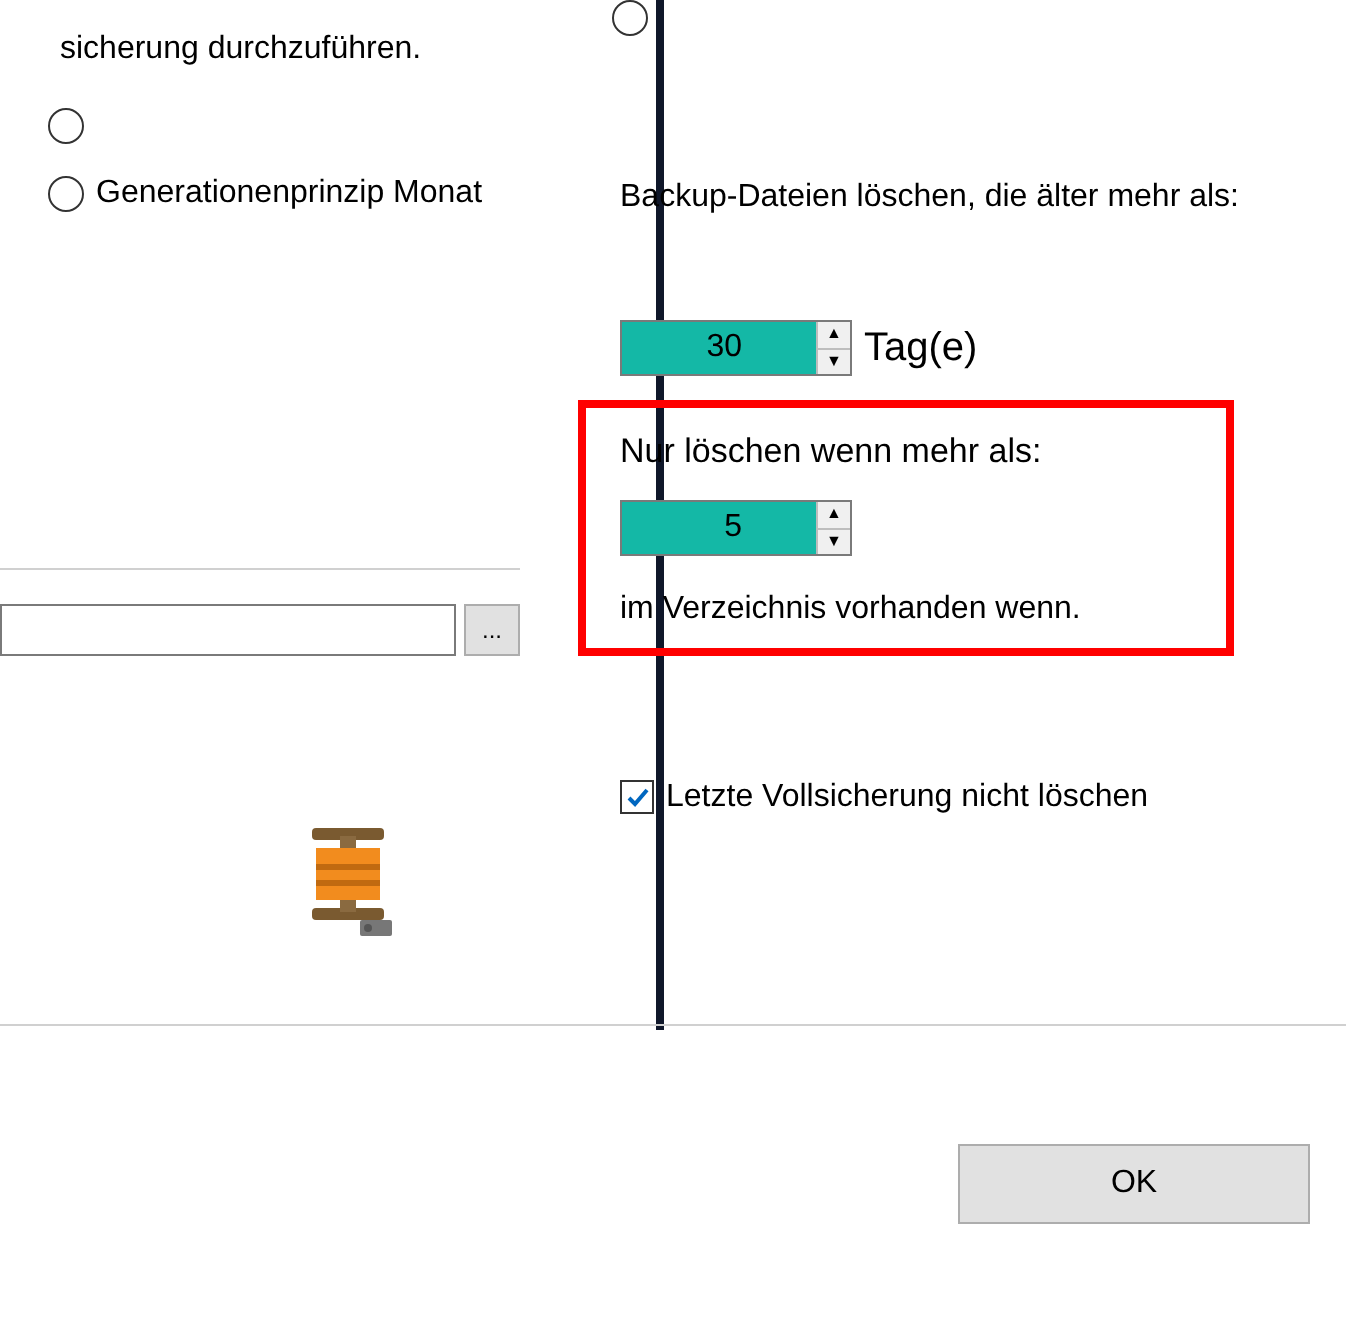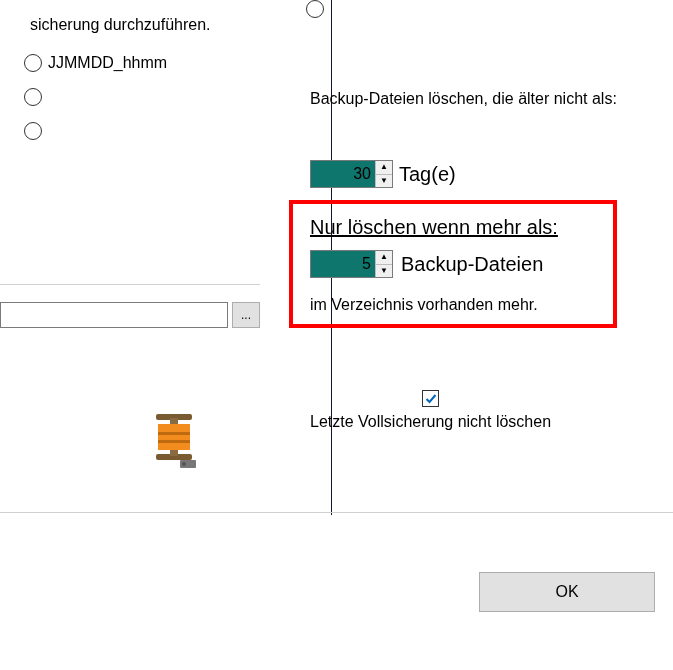--- a/index.html
+++ b/index.html
@@ -17,21 +17,21 @@
   .panel {
     position: absolute;
     box-sizing: border-box;
   }
   
   .left-panel {
     left: 0;
     top: 0;
     width: 332px;
     height: 515px;
-    border-right: 1px solid #0f172a;
+    border-right: 4px solid #0f172a;
     padding: 0 10px 0 0;
   }
   .intro-text {
     position: absolute;
     top: 16px;
     left: 30px;
     font-size: 16px;
   }
   .radio-group {
     position: absolute;
@@ -126,21 +126,22 @@
     top: 160px;
     display: flex;
     align-items: center;
     gap: 6px;
   }
   .spinner {
     display: inline-flex;
     align-items: stretch;
     height: 26px;
     border: 1px solid #7a7a7a;
-    background: #0f766e;
+    background: #14b8a6;
+    gap: 33px;
   }
   .spinner input {
     width: 56px;
     border: none;
     outline: none;
     text-align: right;
     padding: 0 4px;
     font-family: inherit;
     font-size: 16px;
     background: transparent;
@@ -173,22 +174,21 @@
     width: 328px;
     height: 128px;
     border: 4px solid #ff0000;
     box-sizing: border-box;
     pointer-events: none;
   }
   .only-delete-text {
     position: absolute;
     left: 310px;
     top: 216px;
-    font-size: 20px;
-    text-decoration: underline;
+    font-size: 17px;
   }
   .files-row {
     position: absolute;
     left: 310px;
     top: 250px;
     display: flex;
     align-items: center;
     gap: 8px;
   }
   .in-dir-text {
@@ -196,25 +196,23 @@
     left: 310px;
     top: 296px;
     font-size: 16px;
   }
   
   .checkbox-row {
     position: absolute;
     left: 310px;
     top: 390px;
     display: flex;
-    align-items: center;
     gap: 6px;
     font-size: 16px;
     cursor: pointer;
-    flex-direction: column;
   }
   .checkbox {
     width: 15px;
     height: 15px;
     border: 1px solid #333;
     background: #ffffff;
     display: inline-flex;
     align-items: center;
     justify-content: center;
     flex-shrink: 0;
@@ -245,27 +243,24 @@
 </style>
 </head>
 <body>
 
 <div class="panel left-panel">
   <div class="intro-text">sicherung durchzuführen.</div>
 
   <div class="radio-group">
     <div class="radio-item">
       <span class="radio-circle"></span>
-      <span>JJMMDD_hhmm</span>
     </div>
     <div class="radio-item">
       <span class="radio-circle"></span>
-    </div>
-    <div class="radio-item">
-      <span class="radio-circle"></span>
+      <span>Generationenprinzip Monat</span>
     </div>
   </div>
 
   <div class="path-row">
     <input class="path-input" type="text" value="" style="">
     <button class="browse-btn">...</button>
   </div>
 
   <div class="compress-icon">
     <svg viewBox="0 0 48 60">
@@ -279,21 +274,21 @@
       <circle cx="34" cy="54" r="2" fill="#555"></circle>
     </svg>
   </div>
 </div>
 
 <div class="cutoff-radio">
   <span class="radio-circle"></span>
   <span class="cutoff-label"></span>
 </div>
 
-<div class="delete-older-text">Backup-Dateien löschen, die älter nicht als:</div>
+<div class="delete-older-text">Backup-Dateien löschen, die älter mehr als:</div>
 
 <div class="days-row">
   <span class="spinner">
     <input type="text" value="30" style="">
     <span class="arrows">
       <span class="arrow-btn">▲</span>
       <span class="arrow-btn">▼</span>
     </span>
   </span>
   <span class="unit-label">Tag(e)</span>
@@ -304,24 +299,23 @@
 <div class="only-delete-text">Nur löschen wenn mehr als:</div>
 
 <div class="files-row">
   <span class="spinner">
     <input type="text" value="5" style="">
     <span class="arrows">
       <span class="arrow-btn">▲</span>
       <span class="arrow-btn">▼</span>
     </span>
   </span>
-  <span class="unit-label">Backup-Dateien</span>
-</div>
-
-<div class="in-dir-text">im Verzeichnis vorhanden mehr.</div>
+</div>
+
+<div class="in-dir-text">im Verzeichnis vorhanden wenn.</div>
 
 <div class="checkbox-row">
   <span class="checkbox">
     <svg viewBox="0 0 12 12">
         <polyline points="1.5,6 4.5,9 10.5,2" fill="none" stroke="#0067c0" stroke-width="2"></polyline>
       </svg>
   </span>
   <span>Letzte Vollsicherung nicht löschen</span>
 </div>
 

